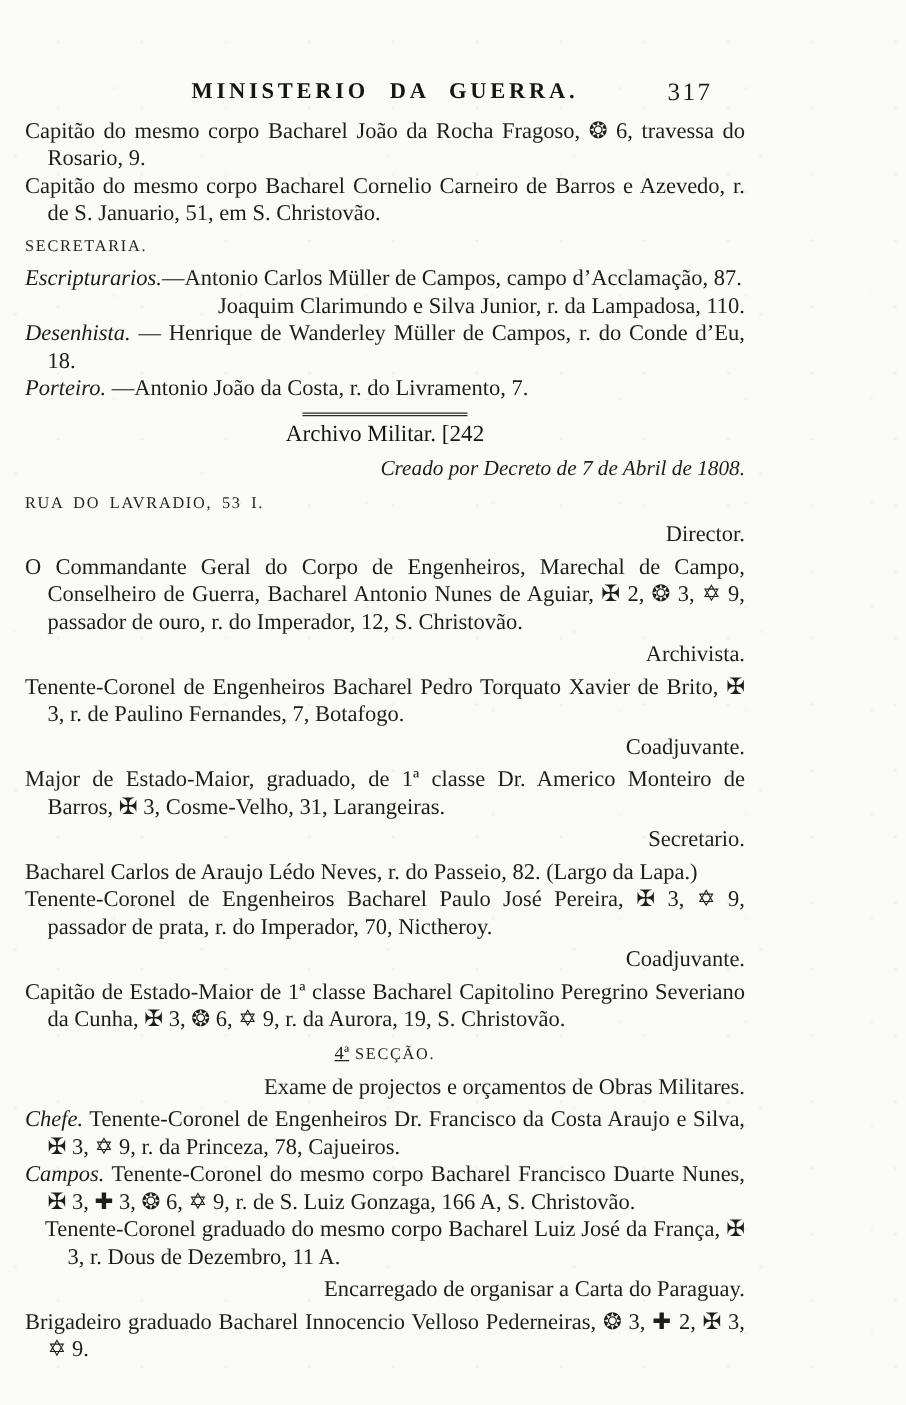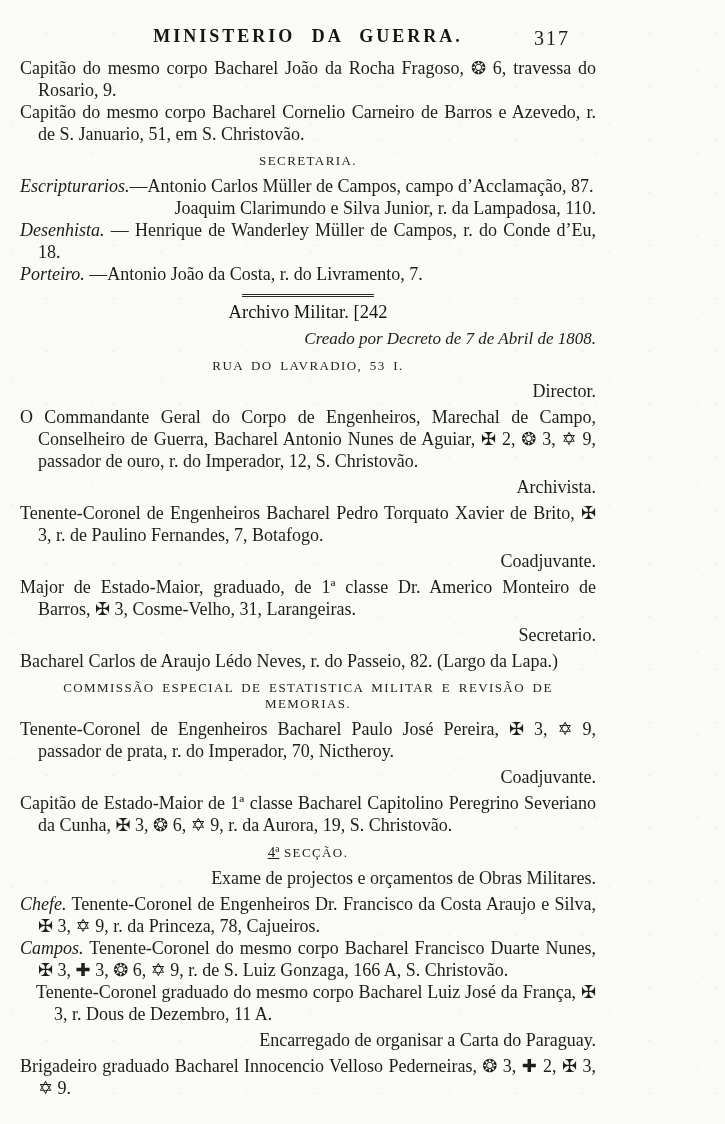--- a/index.html
+++ b/index.html
@@ -17,20 +17,21 @@
       radial-gradient(rgba(50,50,45,0.03) 1.2px, transparent 1.8px);
     background-size: 67px 53px, 101px 83px, 149px 127px;
     background-position: 13px 7px, 41px 29px, 87px 61px;
     font-family: "Liberation Serif", "DejaVu Serif", serif;
     color: #1e1d1b;
   }
   .page {
     padding: 26px 18px 0 20px;
     box-sizing: border-box;
     width: 614px;
+    margin-top: 36px;
   }
   .header {
     position: relative;
     text-align: center;
     margin-bottom: 7px;
     height: 24px;
   }
   .header-title {
     font-weight: bold;
     font-size: 18px;
@@ -59,21 +60,20 @@
     line-height: 22px;
     text-align: left;
   }
   .h-italic {
     text-align: right;
     font-size: 18px;
     line-height: 23px;
     margin: 4px 0 3px;
   }
   .h-smallcaps {
-    text-align: center;
     font-size: 13px;
     line-height: 16px;
     letter-spacing: 1.4px;
     word-spacing: 3px;
     margin: 8px 0 6px;
     color: #242320;
   }
   .h-section {
     text-align: center;
     font-size: 13px;
@@ -130,21 +130,20 @@
       <div class="blk centered"><span>Creado por Decreto de 7 de Abril de 1808.</span></div>
       <div class="blk h-smallcaps"><span>RUA DO LAVRADIO, 53 I.</span></div>
       <div class="blk h-italic"><span>Director.</span></div>
       <div class="blk entry"><span>O Commandante Geral do Corpo de Engenheiros, Marechal de Campo, Conselheiro de Guerra, Bacharel Antonio Nunes de Aguiar, ✠ 2, ❂ 3, ✡ 9, passador de ouro, r. do Imperador, 12, S. Christovão.</span></div>
       <div class="blk h-italic"><span>Archivista.</span></div>
       <div class="blk entry"><span>Tenente-Coronel de Engenheiros Bacharel Pedro Torquato Xavier de Brito, ✠ 3, r. de Paulino Fernandes, 7, Botafogo.</span></div>
       <div class="blk h-italic"><span>Coadjuvante.</span></div>
       <div class="blk entry"><span>Major de Estado-Maior, graduado, de 1ª classe Dr. Americo Monteiro de Barros, ✠ 3, Cosme-Velho, 31, Larangeiras.</span></div>
       <div class="blk h-italic"><span>Secretario.</span></div>
       <div class="blk entry"><span>Bacharel Carlos de Araujo Lédo Neves, r. do Passeio, 82. (Largo da Lapa.)</span></div>
-      <div class="blk h-smallcaps"><span>COMMISSÃO ESPECIAL DE ESTATISTICA MILITAR E REVISÃO DE MEMORIAS.</span></div>
       <div class="blk entry"><span>Tenente-Coronel de Engenheiros Bacharel Paulo José Pereira, ✠ 3, ✡ 9, passador de prata, r. do Imperador, 70, Nictheroy.</span></div>
       <div class="blk h-italic"><span>Coadjuvante.</span></div>
       <div class="blk entry"><span>Capitão de Estado-Maior de 1ª classe Bacharel Capitolino Peregrino Severiano da Cunha, ✠ 3, ❂ 6, ✡ 9, r. da Aurora, 19, S. Christovão.</span></div>
       <div class="blk h-section"><span class="lead">4ª</span><span> SECÇÃO.</span></div>
       <div class="blk h-italic"><span>Exame de projectos e orçamentos de Obras Militares.</span></div>
       <div class="blk entry"><span class="lead">Chefe.</span><span> Tenente-Coronel de Engenheiros Dr. Francisco da Costa Araujo e Silva, ✠ 3, ✡ 9, r. da Princeza, 78, Cajueiros.</span></div>
       <div class="blk entry"><span class="lead">Campos.</span><span> Tenente-Coronel do mesmo corpo Bacharel Francisco Duarte Nunes, ✠ 3, ✚ 3, ❂ 6, ✡ 9, r. de S. Luiz Gonzaga, 166 A, S. Christovão.</span></div>
       <div class="blk entry" style="margin-left: 16px;"><span>Tenente-Coronel graduado do mesmo corpo Bacharel Luiz José da França, ✠ 3, r. Dous de Dezembro, 11 A.</span></div>
       <div class="blk h-italic"><span>Encarregado de organisar a Carta do Paraguay.</span></div>
       <div class="blk entry"><span>Brigadeiro graduado Bacharel Innocencio Velloso Pederneiras, ❂ 3, ✚ 2, ✠ 3, ✡ 9.</span></div>

